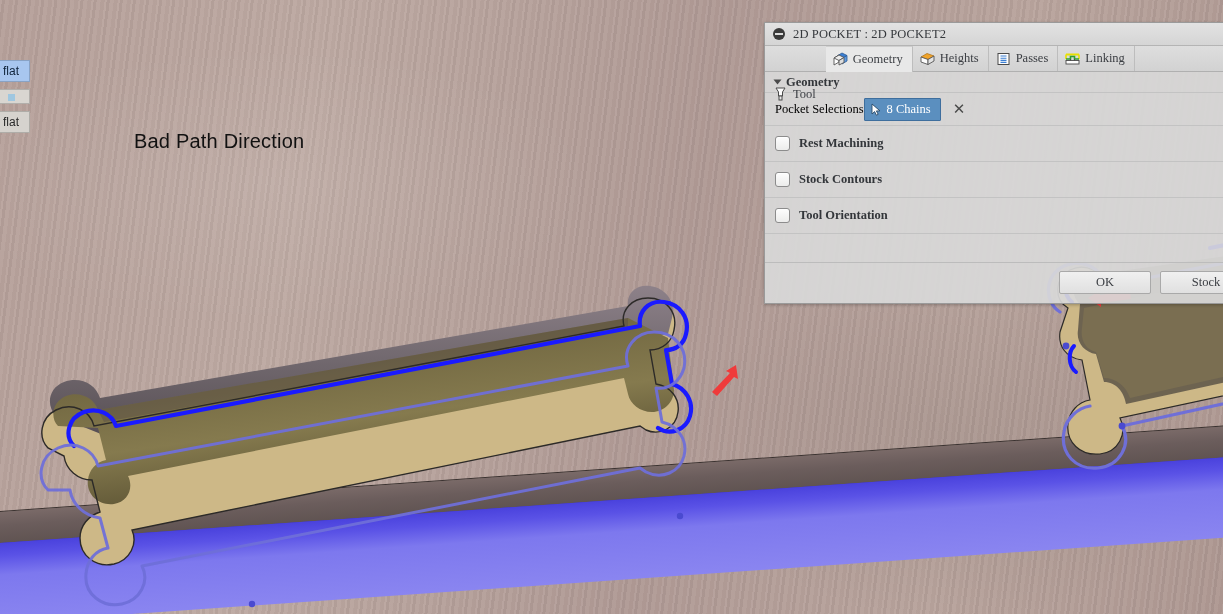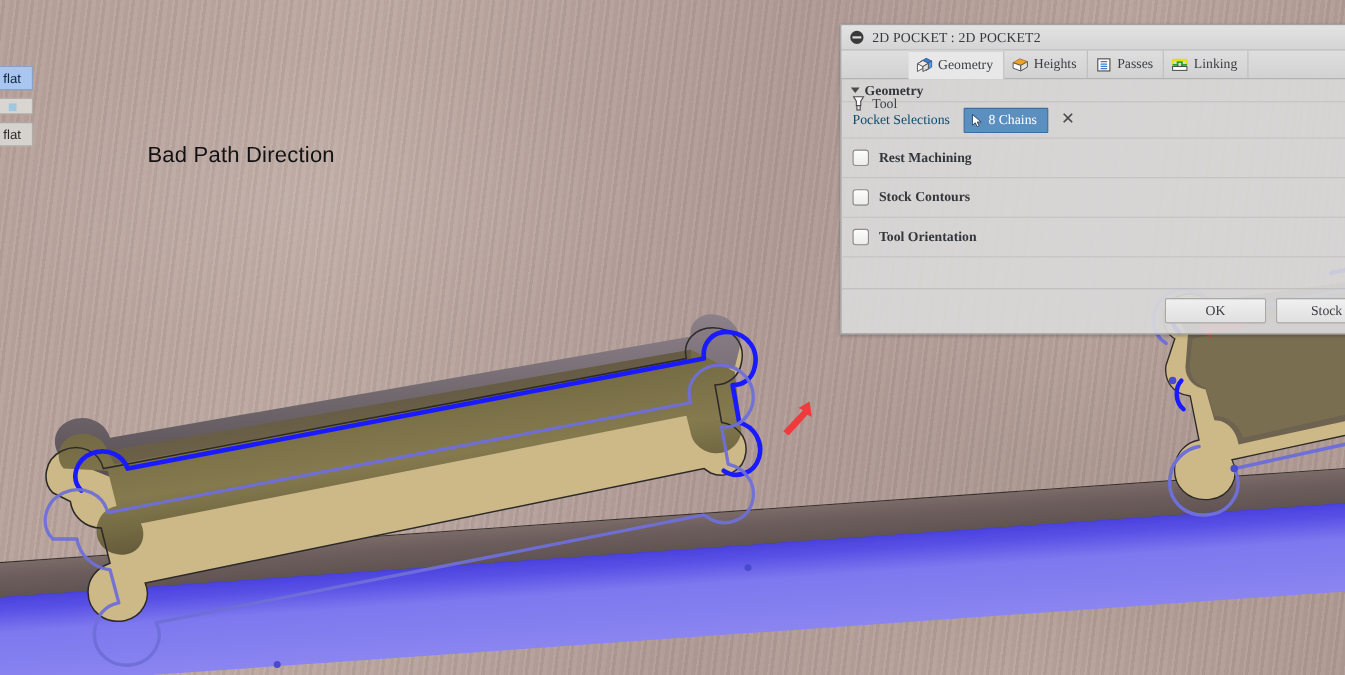--- a/index.html
+++ b/index.html
@@ -132,26 +132,26 @@
     border-top:4px solid transparent;border-bottom:4px solid transparent;
     transform:rotate(90deg);flex:none;
   }
   .section-title{font-weight:bold;font-size:12.5px;color:#33363a;}
 
   .row{
     display:flex;align-items:center;
     padding:0 10px;height:33px;box-sizing:border-box;
     border-bottom:1px solid #c3c3c3;
   }
-  .row-label{font-size:12.5px;color:#0c4a6e;}
+  .row-label{font-size:12.5px;color:#000000;}
   .chip{
     display:inline-flex;align-items:center;gap:5px;
     background:#5b8fbf;border:1px solid #3e6e9d;
     color:#fff;font-size:12.5px;
-    padding:3px 9px 3px 6px;margin-left:12px;border-radius:1px;
+    padding:3px 9px 3px 6px;border-radius:1px;
   }
   .chip .cursor-ico{width:11px;height:13px;flex:none;display:block;}
   .clear-x{
     margin-left:12px;color:#4a4a4a;font-size:15px;line-height:1;
     cursor:default;
   }
 
   .checkrow{
     display:flex;align-items:center;gap:9px;
     padding:0 10px;height:36px;box-sizing:border-box;

